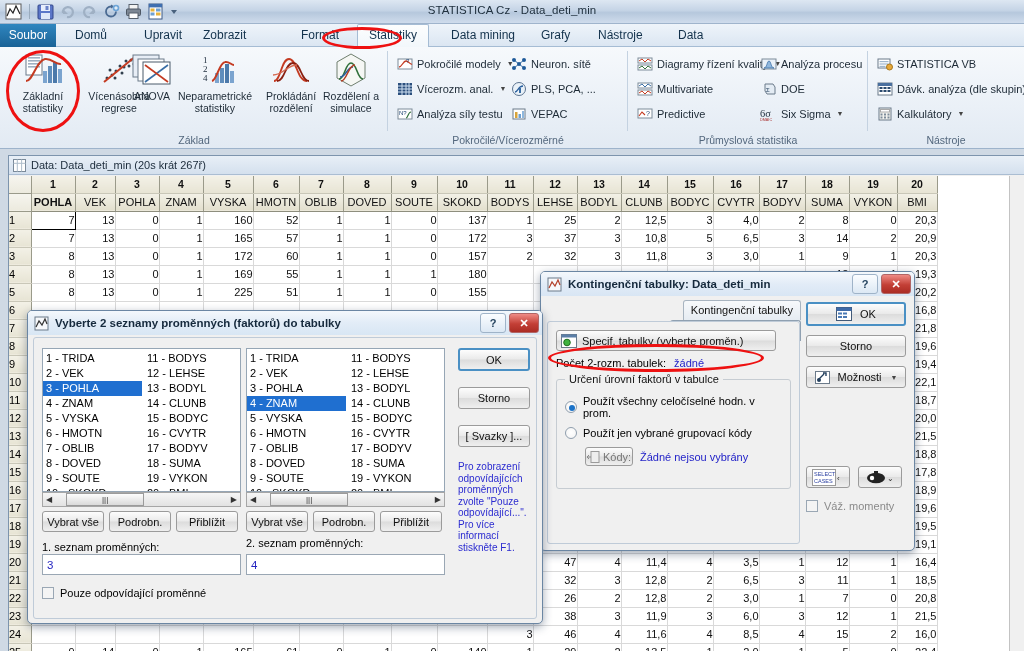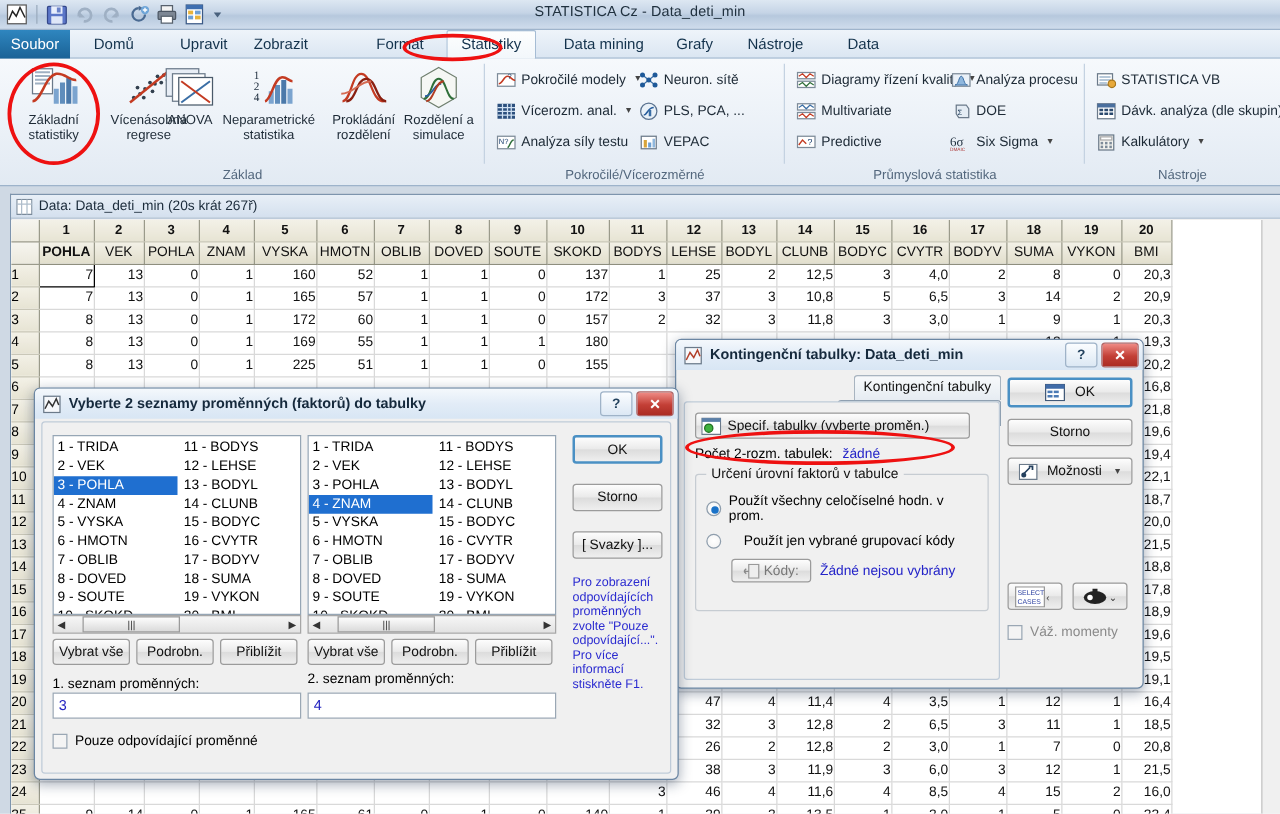--- a/index.html
+++ b/index.html
@@ -354,21 +354,21 @@
           <text x="8" y="12" font-size="9" font-family="Liberation Serif, serif" fill="#1b2a3a">1</text>
           <text x="8" y="21" font-size="9" font-family="Liberation Serif, serif" fill="#1b2a3a">2</text>
           <text x="8" y="30" font-size="9" font-family="Liberation Serif, serif" fill="#1b2a3a">4</text>
           <rect x="20" y="22" width="4" height="10" fill="#7ba4cf"></rect>
             <rect x="25" y="17" width="4" height="15" fill="#5f8dbc"></rect>
           <rect x="30" y="13" width="4" height="19" fill="#4b79aa"></rect>
             <rect x="35" y="20" width="4" height="12" fill="#7ba4cf"></rect>
           <path d="M17 30 C22 29 24 12 30 11 C34 10 36 14 39 14" fill="none" stroke="#c43b22" stroke-width="2"></path>
         </svg>
       </div>
-      <div class="bt">Neparametrické statistika</div>
+      <div class="bt">Neparametrické statistiky</div>
     </div>
 
     <div class="bigbtn" style="left:252px">
       <div class="bi">
         <svg width="40" height="38" viewBox="0 0 40 38">
           <path d="M3 30 C10 30 10 8 18 8 C26 8 26 30 36 30" fill="none" stroke="#c43b22" stroke-width="1.8"></path>
           <path d="M6 30 C14 30 14 12 22 12 C30 12 30 30 38 30" fill="none" stroke="#8a1f10" stroke-width="1.8"></path>
           <path d="M2 24 C12 24 16 14 26 14" fill="none" stroke="#d56a52" stroke-width="1.5"></path>
         </svg>
       </div>
@@ -1304,27 +1304,27 @@
           </div>
 
           <div class="grpbox" style="margin-top:10px;height:110px;padding:12px 8px 0">
             <div class="gtitle">Určení úrovní faktorů v tabulce</div>
 
             <div style="display:flex;align-items:center;gap:6px;margin-top:3px">
               <span class="radio on"></span>
               <span style="font-size:11px">Použít všechny celočíselné hodn. v prom.</span>
             </div>
 
-            <div style="display:flex;align-items:center;gap:18px;margin-top:8px">
+            <div style="display:flex;align-items:center;gap:6px;margin-top:8px">
               <span class="radio"></span>
               <span style="font-size:11px">Použít jen vybrané grupovací kódy</span>
             </div>
 
             <div style="display:flex;align-items:center;gap:7px;margin-top:8px;margin-left:20px">
-              <div class="btn" style="width:64px;height:19px;color:#777;gap:3px">
+              <div class="btn" style="width:48px;height:19px;color:#777;gap:3px">
                 <span style="width:13px;height:12px;display:inline-block">
                   <svg width="13" height="12" viewBox="0 0 13 12">
                       <rect x="4" y="0.5" width="8" height="11" fill="#eee" stroke="#9a9a9a"></rect>
                       <path d="M0 6h4M2 4l-2 2 2 2" stroke="#8a8a8a" fill="none"></path>
                     </svg>
                 </span>
                 <span>Kódy:</span>
               </div>
               <span class="bluetext" style="font-size:11px">Žádné nejsou vybrány</span>
             </div>

